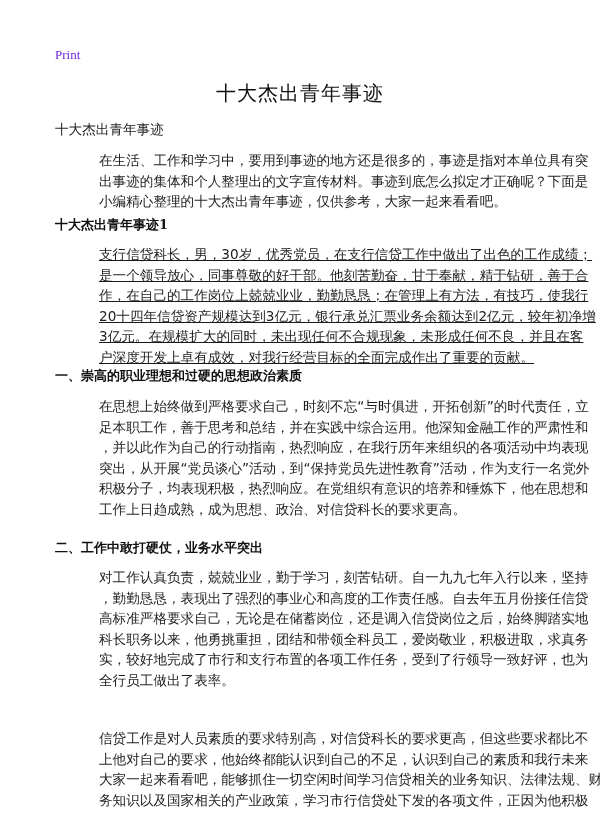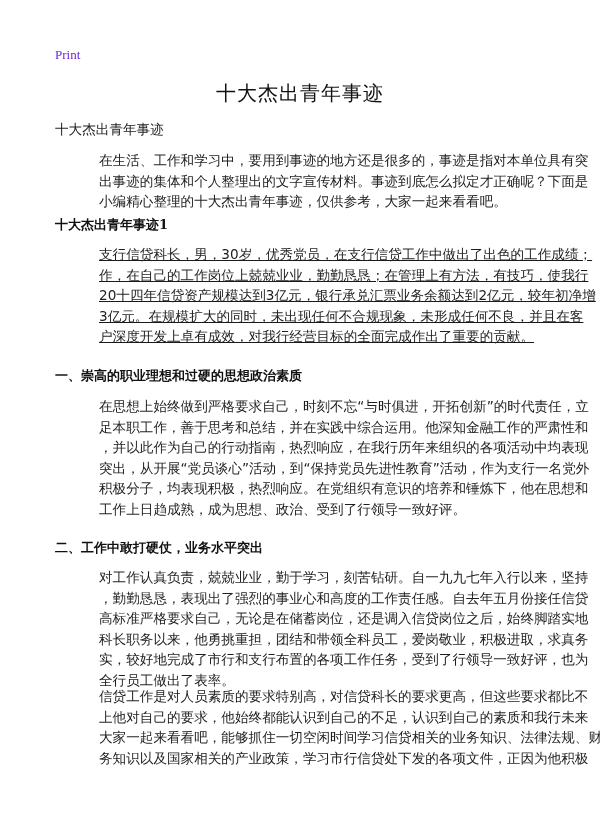--- a/index.html
+++ b/index.html
@@ -40,46 +40,47 @@
 <div class="para" style="top:150px;">
   <span class="line">在生活、工作和学习中，要用到事迹的地方还是很多的，事迹是指对本单位具有突</span>
   <span class="line">出事迹的集体和个人整理出的文字宣传材料。事迹到底怎么拟定才正确呢？下面是</span>
   <span class="line">小编精心整理的十大杰出青年事迹，仅供参考，大家一起来看看吧。</span>
 </div>
 
 <div class="heading" style="top:216px;">十大杰出青年事迹1</div>
 
 <div class="para" style="top:244px;text-decoration:underline;">
   <span class="line">支行信贷科长，男，30岁，优秀党员，在支行信贷工作中做出了出色的工作成绩；</span>
+  <span class="line">是一个领导放心，同事尊敬的好干部。他刻苦勤奋，甘于奉献，精于钻研，善于合</span>
   <span class="line">作，在自己的工作岗位上兢兢业业，勤勤恳恳；在管理上有方法，有技巧，使我行</span>
   <span class="line">20十四年信贷资产规模达到3亿元，银行承兑汇票业务余额达到2亿元，较年初净增</span>
   <span class="line">3亿元。在规模扩大的同时，未出现任何不合规现象，未形成任何不良，并且在客</span>
   <span class="line">户深度开发上卓有成效，对我行经营目标的全面完成作出了重要的贡献。</span>
 </div>
 
 <div class="heading" style="top:367px;">一、崇高的职业理想和过硬的思想政治素质</div>
 
 <div class="para" style="top:396px;">
   <span class="line">在思想上始终做到严格要求自己，时刻不忘“与时俱进，开拓创新”的时代责任，立</span>
   <span class="line">足本职工作，善于思考和总结，并在实践中综合运用。他深知金融工作的严肃性和</span>
   <span class="line">，并以此作为自己的行动指南，热烈响应，在我行历年来组织的各项活动中均表现</span>
   <span class="line">突出，从开展“党员谈心”活动，到“保持党员先进性教育”活动，作为支行一名党外</span>
   <span class="line">积极分子，均表现积极，热烈响应。在党组织有意识的培养和锤炼下，他在思想和</span>
-  <span class="line">工作上日趋成熟，成为思想、政治、受到了行领导一致好评。</span>
+  <span class="line">工作上日趋成熟，成为思想、政治、对信贷科长的要求更高。</span>
 </div>
 
 <div class="heading" style="top:539px;">二、工作中敢打硬仗，业务水平突出</div>
 
 <div class="para" style="top:567px;">
   <span class="line">对工作认真负责，兢兢业业，勤于学习，刻苦钻研。自一九九七年入行以来，坚持</span>
   <span class="line">，勤勤恳恳，表现出了强烈的事业心和高度的工作责任感。自去年五月份接任信贷</span>
   <span class="line">高标准严格要求自己，无论是在储蓄岗位，还是调入信贷岗位之后，始终脚踏实地</span>
   <span class="line">科长职务以来，他勇挑重担，团结和带领全科员工，爱岗敬业，积极进取，求真务</span>
   <span class="line">实，较好地完成了市行和支行布置的各项工作任务，受到了行领导一致好评，也为</span>
   <span class="line">全行员工做出了表率。</span>
 </div>
 
-<div class="para" style="top:688px;font-family:Liberation Mono, monospace;">
+<div class="para" style="top:728px;">
   <span class="line">信贷工作是对人员素质的要求特别高，对信贷科长的要求更高，但这些要求都比不</span>
   <span class="line">上他对自己的要求，他始终都能认识到自己的不足，认识到自己的素质和我行未来</span>
   <span class="line">大家一起来看看吧，能够抓住一切空闲时间学习信贷相关的业务知识、法律法规、财</span>
   <span class="line">务知识以及国家相关的产业政策，学习市行信贷处下发的各项文件，正因为他积极</span>
 </div>
 
 </body></html>

